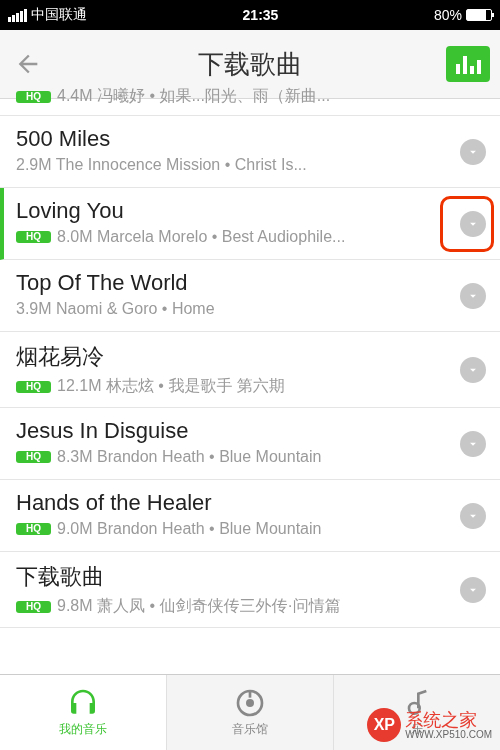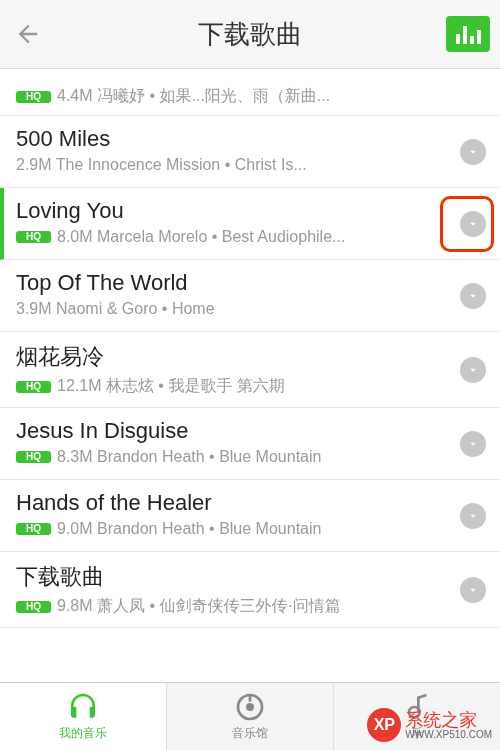--- a/index.html
+++ b/index.html
@@ -33,37 +33,56 @@
   .row.playing { border-left: 4px solid #3cc332; padding-left: 12px; }
   .title { font-size: 22px; color: #222; margin-bottom: 4px; white-space: nowrap; overflow: hidden; text-overflow: ellipsis; }
   .subtitle { font-size: 16px; color: #9a9a9a; display: flex; align-items: center; gap: 2px; white-space: nowrap; overflow: hidden; }
   .hq { display: inline-flex; align-items: center; justify-content: center; background: #3cc332; color: #fff; font-size: 10px; font-weight: bold; border-radius: 3px; padding: 1px 10px; margin-right: 4px; line-height: 1; }
   .sub-text { overflow: hidden; text-overflow: ellipsis; white-space: nowrap; }
   .chevron { position: absolute; right: 14px; top: 50%; transform: translateY(-50%); width: 26px; height: 26px; border-radius: 50%; background: #c7c7c7; display: flex; align-items: center; justify-content: center; }
   .chevron svg { width: 14px; height: 14px; fill: #fff; }
   .red-box { position: absolute; border: 3px solid #e30; border-radius: 10px; right: 6px; top: 8px; width: 54px; height: 56px; pointer-events: none; }
 
   
-  .tabbar { position: absolute; bottom: 0; left: 0; right: 0; height: 68px; background: #f4f4f4; border-top: 1px solid #ccc; display: flex; }
+  .tabbar { position: absolute; bottom: 0; left: 0; right: 0; height: 76px; background: #f4f4f4; border-top: 1px solid #ccc; display: flex; }
   .tab { flex: 1; display: flex; flex-direction: column; align-items: center; justify-content: center; gap: 2px; color: #888; font-size: 12px; border-right: 1px solid #e0e0e0; }
   .tab:last-child { border-right: none; }
   .tab.active { color: #3cc332; background: #fff; }
   .tab-icon { width: 32px; height: 32px; }
 
   
   .watermark { position: absolute; right: 8px; bottom: 8px; display: flex; align-items: center; gap: 4px; pointer-events: none; }
   .wm-badge { width: 34px; height: 34px; background: #e63b2e; border-radius: 50%; color:#fff; font-weight:bold; display:flex; align-items:center; justify-content:center; font-size:16px; }
   .wm-text { color: #e63b2e; font-weight: normal; font-size: 18px; line-height:1; }
   .wm-url { color: #666; font-size: 10px; text-align:right; }
 </style>
 </head>
 <body>
 
 <div class="phone">
 
+  <div class="status-bar">
+    <div class="status-left">
+      <div class="signal">
+          <span></span>
+          <span></span>
+          <span></span>
+          <span></span>
+          <span></span>
+        </div>
+      <span>中国联通</span>
+    </div>
+    <div class="status-center">21:35</div>
+    <div class="status-right">
+      <span>80%</span>
+      <div class="battery">
+          <div class="battery-fill"></div>
+        </div>
+    </div>
+  </div>
 
   <div class="header">
     <div class="back-btn">
       <svg viewBox="0 0 24 24" width="28" height="28">
           <path fill="#999" d="M20 11H7.8l5.6-5.6L12 4l-8 8 8 8 1.4-1.4L7.8 13H20z"></path>
         </svg>
     </div>
     <div class="header-title">下载歌曲</div>
     <div class="eq-btn">
       <span></span>

